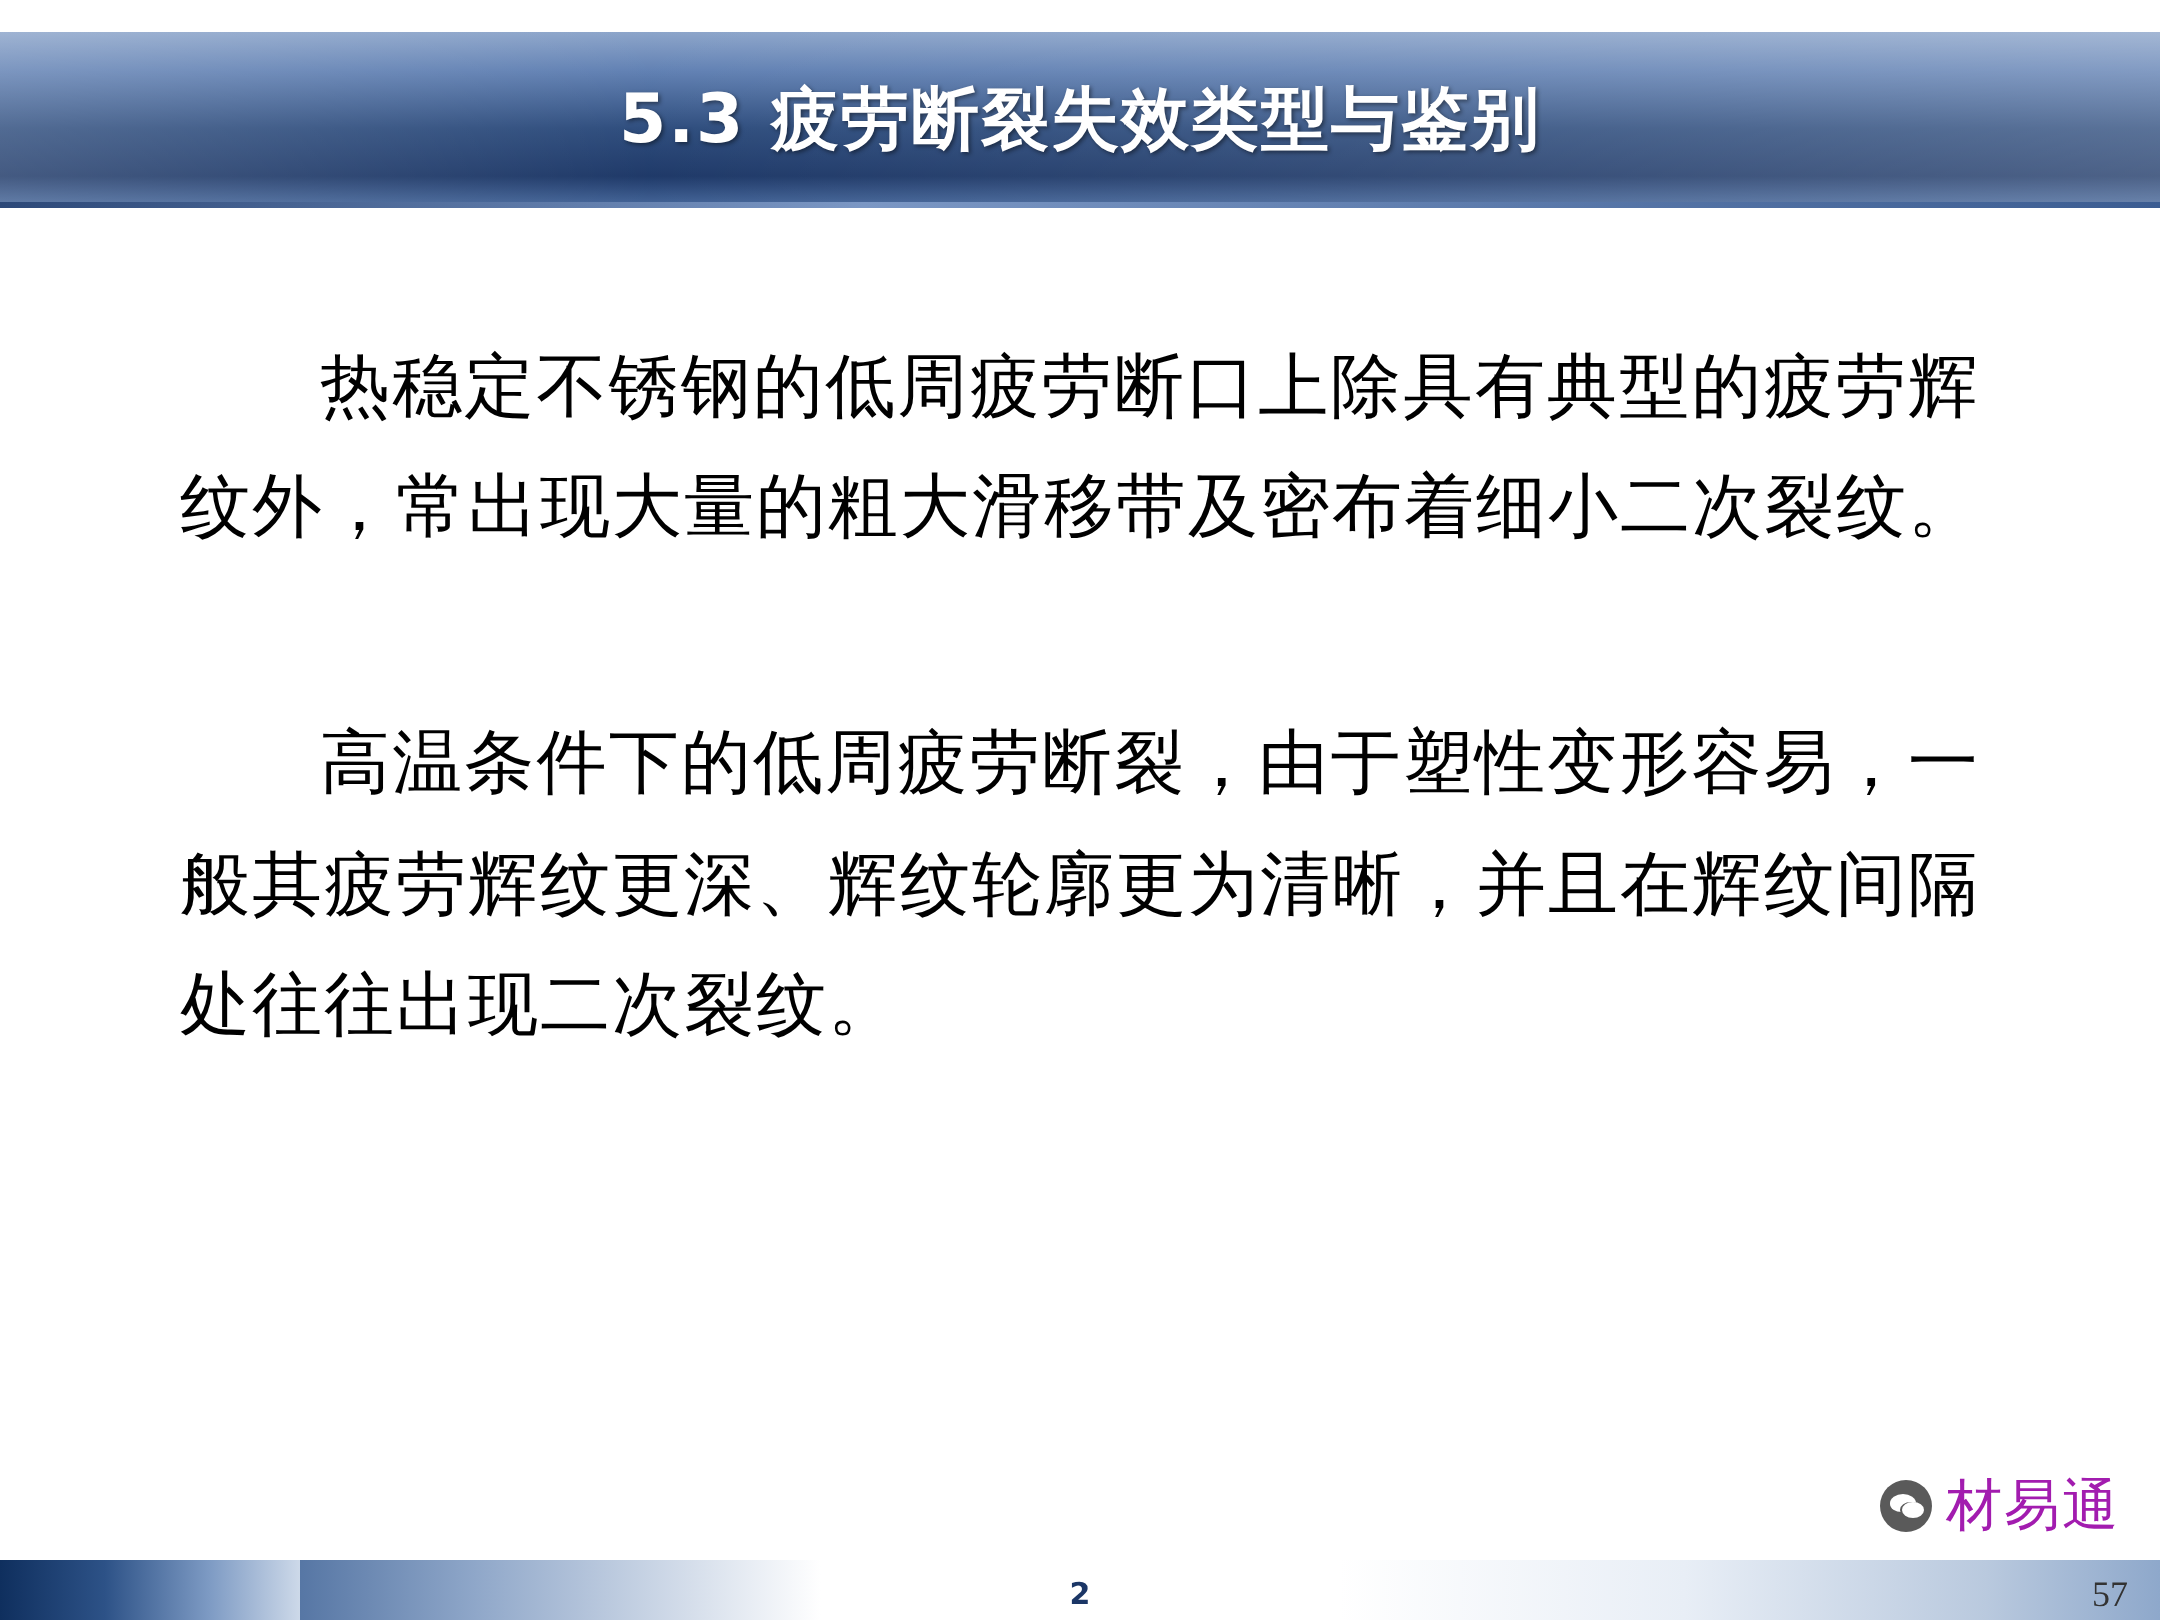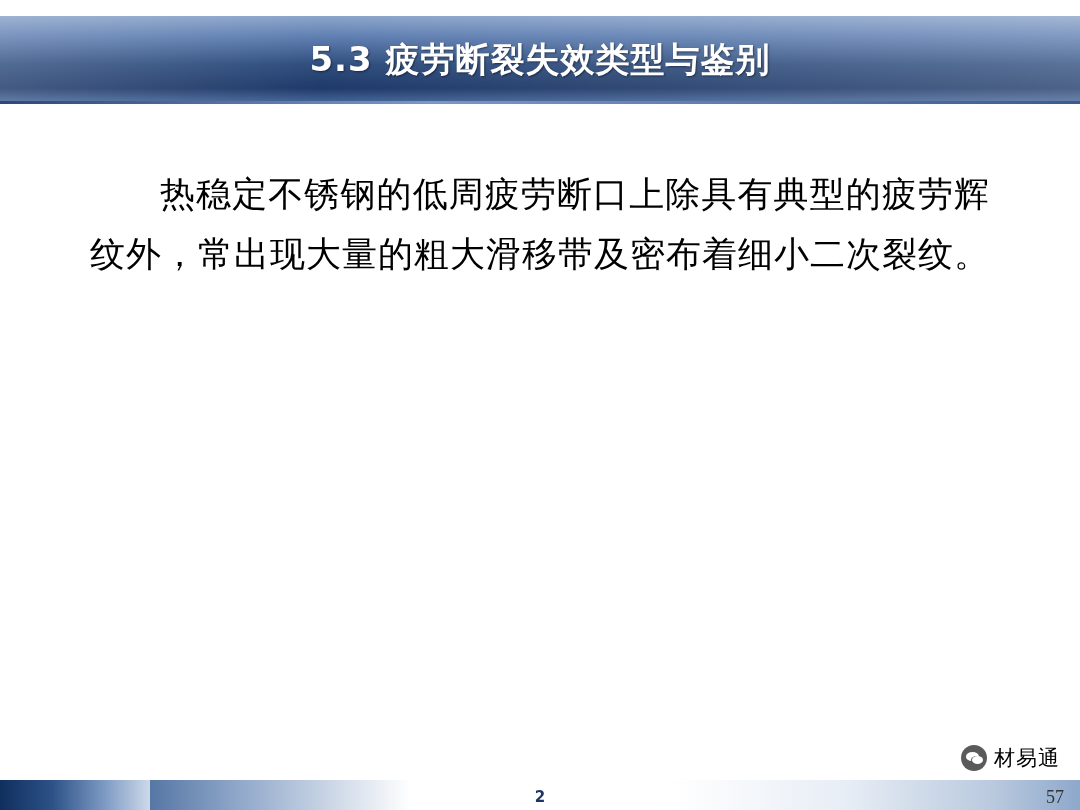--- a/index.html
+++ b/index.html
@@ -144,36 +144,37 @@
     left: 11px;
     top: 11px;
     width: 11px;
     height: 8px;
     border-radius: 50%;
     background: #ffffff;
     box-shadow: -1px 0 0 0 #5a5a5a;
   }
   .watermark-text {
     font-family: Liberation Sans, sans-serif;
-    font-size: 21px;
-    color: #000000;
+    font-size: 28px;
+    color: #a21caf;
     letter-spacing: 1px;
   }
 </style>
 </head>
 <body>
 
 <div class="slide">
 
   <div class="title-bar">
     <div class="slide-title">5.3  疲劳断裂失效类型与鉴别</div>
   </div>
 
   <div class="body-area">
     <p class="para first">热稳定不锈钢的低周疲劳断口上除具有典型的疲劳辉纹外，常出现大量的粗大滑移带及密布着细小二次裂纹。</p>
+    <p class="para second">高温条件下的低周疲劳断裂，由于塑性变形容易，一般其疲劳辉纹更深、辉纹轮廓更为清晰，并且在辉纹间隔处往往出现二次裂纹。</p>
   </div>
 
   <div class="watermark">
     <span class="wechat-badge"></span>
     <span class="watermark-text">材易通</span>
   </div>
 
   <div class="footer-bar">
     <span class="page-num-center">2</span>
     <span class="page-num-right">57</span>

